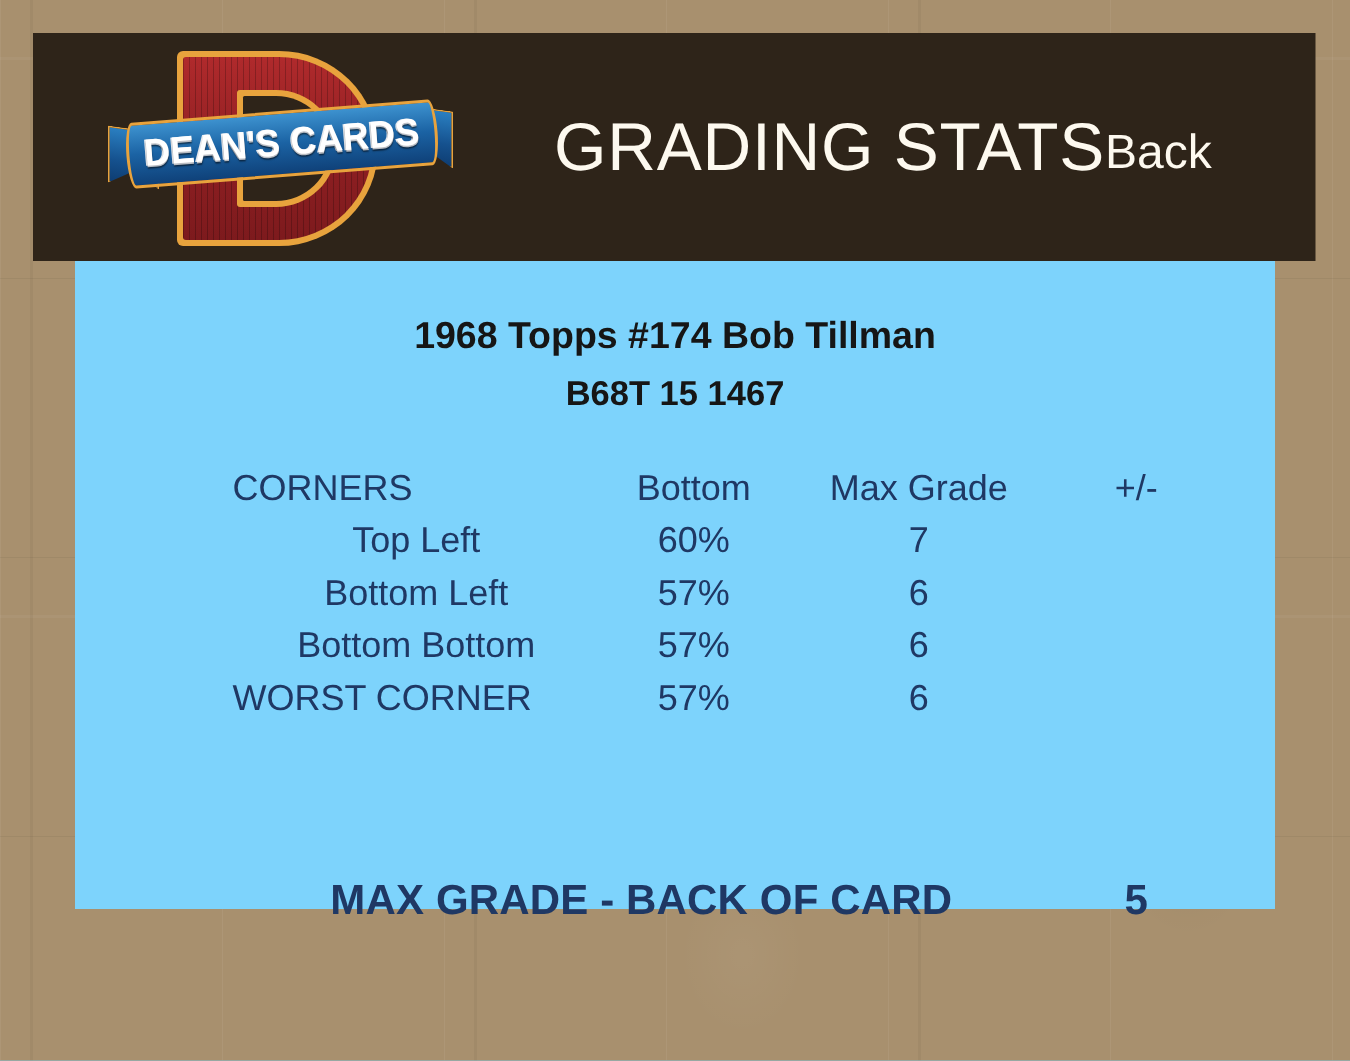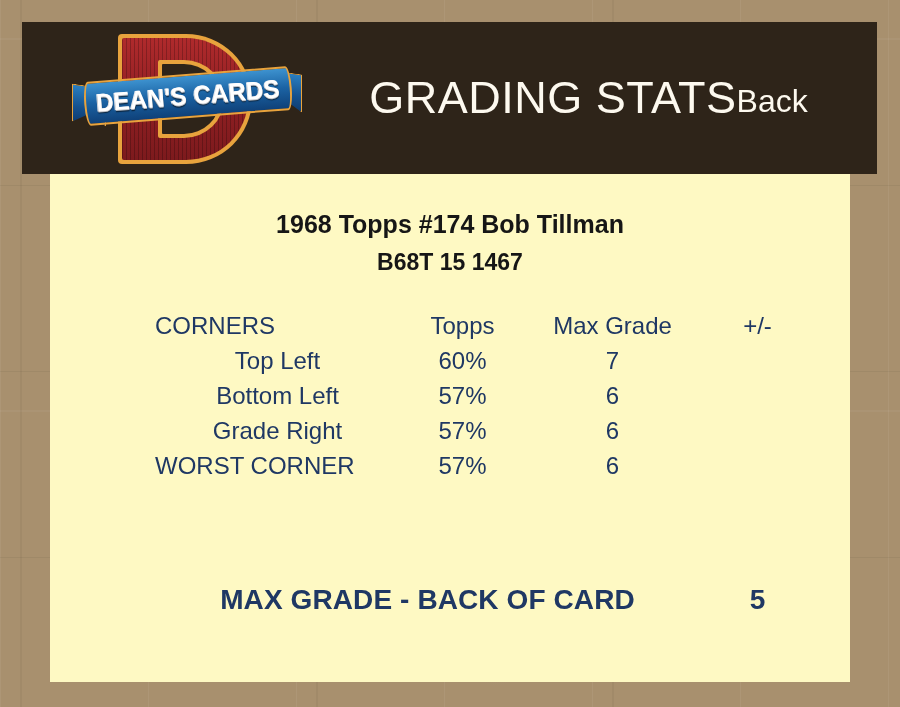--- a/index.html
+++ b/index.html
@@ -178,22 +178,22 @@
     line-height: 1.1;
     margin-top: 7px;
   }
 
   
   #content-panel {
     position: absolute;
     left: 50px;
     top: 174px;
     width: 800px;
-    height: 508px;
-    background-color: #fef9c3;
+    height: 432px;
+    background-color: #7dd3fc;
   }
 
   
   #card-title {
     position: absolute;
     left: 0; right: 0;
     top: 36px;
     text-align: center;
     color: #161616;
     font-size: 25px;
@@ -310,40 +310,40 @@
   <table id="stats-table">
     <colgroup>
       <col class="col-label">
       <col class="col-value">
       <col class="col-grade">
       <col class="col-pm">
     </colgroup>
     <thead>
       <tr>
         <th class="th-label">CORNERS</th>
-        <th class="th-value">Topps</th>
+        <th class="th-value">Bottom</th>
         <th class="th-grade">Max Grade</th>
         <th class="th-pm">+/-</th>
       </tr>
     </thead>
     <tbody id="stats-tbody">
         <tr>
           <td class="td-label">Top Left</td>
           <td class="td-value">60%</td>
           <td class="td-grade">7</td>
           <td class="td-pm"></td>
         </tr>
         <tr>
           <td class="td-label">Bottom Left</td>
           <td class="td-value">57%</td>
           <td class="td-grade">6</td>
           <td class="td-pm"></td>
         </tr>
         <tr>
-          <td class="td-label">Grade Right</td>
+          <td class="td-label">Bottom Bottom</td>
           <td class="td-value">57%</td>
           <td class="td-grade">6</td>
           <td class="td-pm"></td>
         </tr>
         <tr class="row-worst">
           <td class="td-label">WORST CORNER</td>
           <td class="td-value">57%</td>
           <td class="td-grade">6</td>
           <td class="td-pm"></td>
         </tr>

